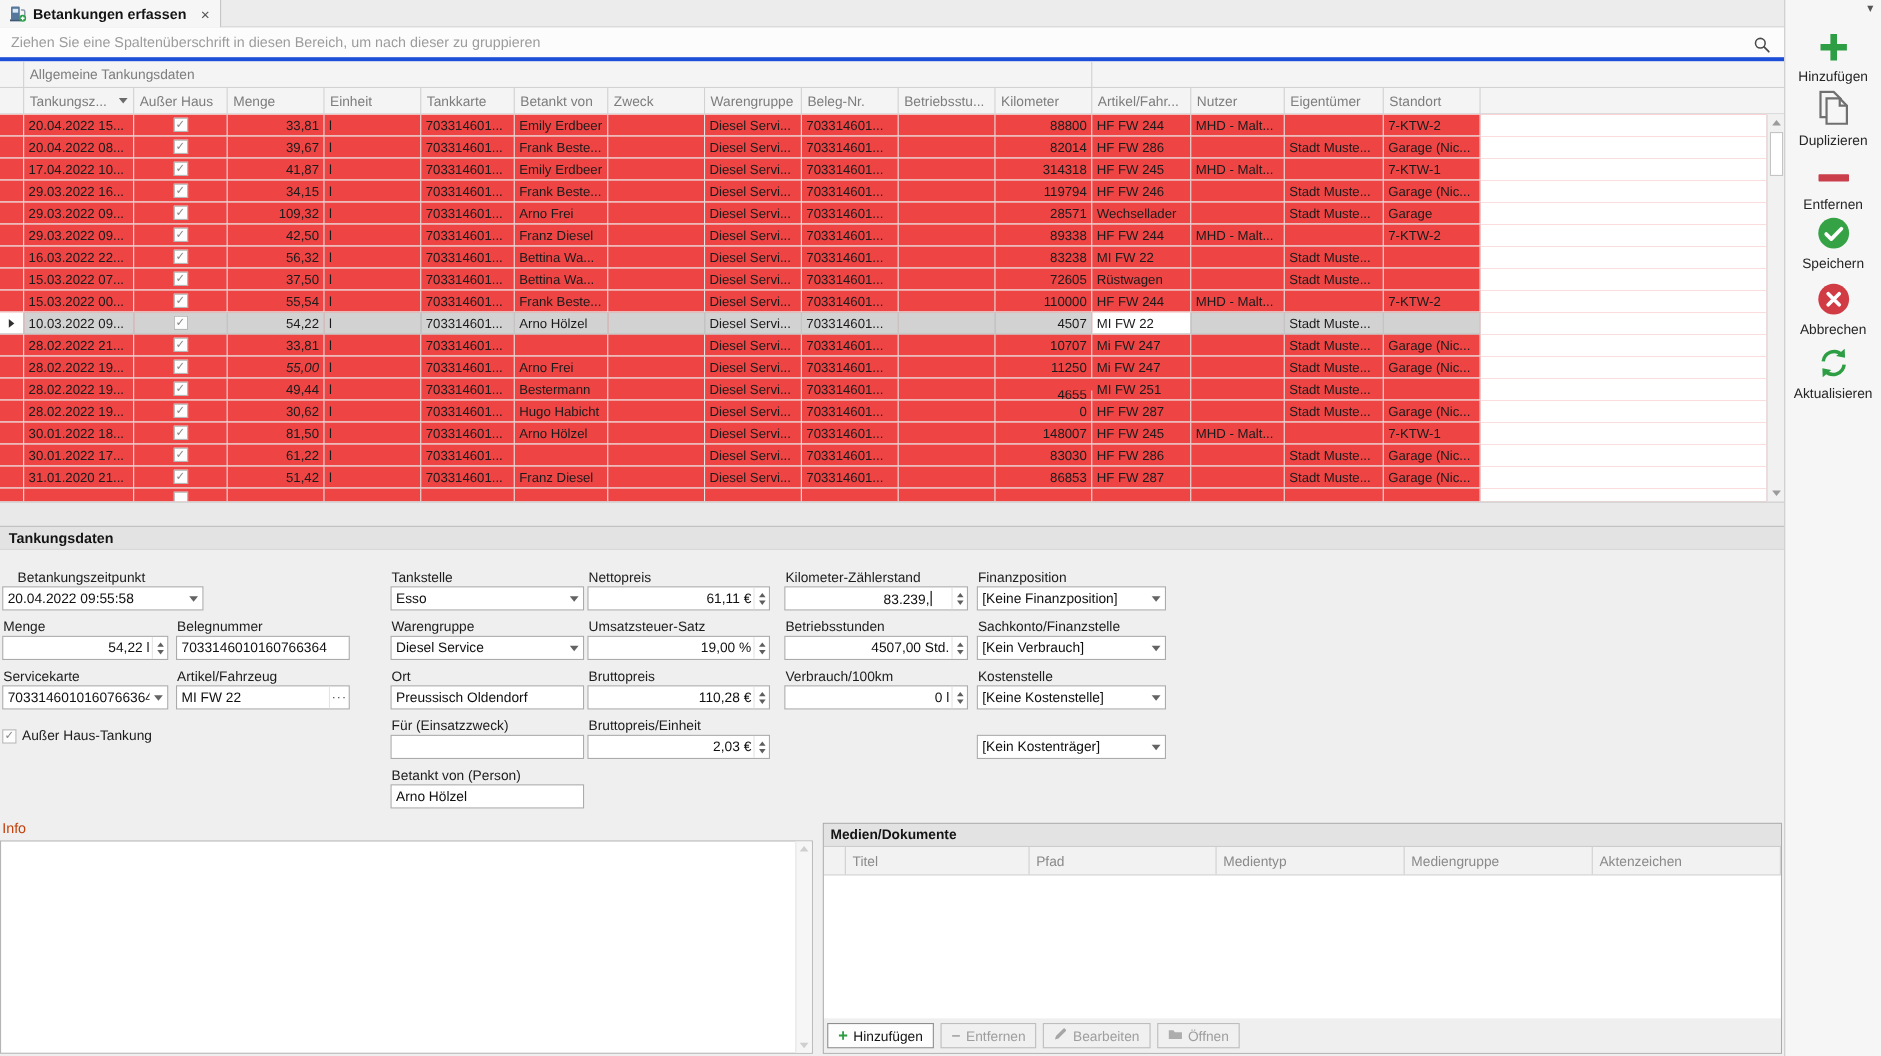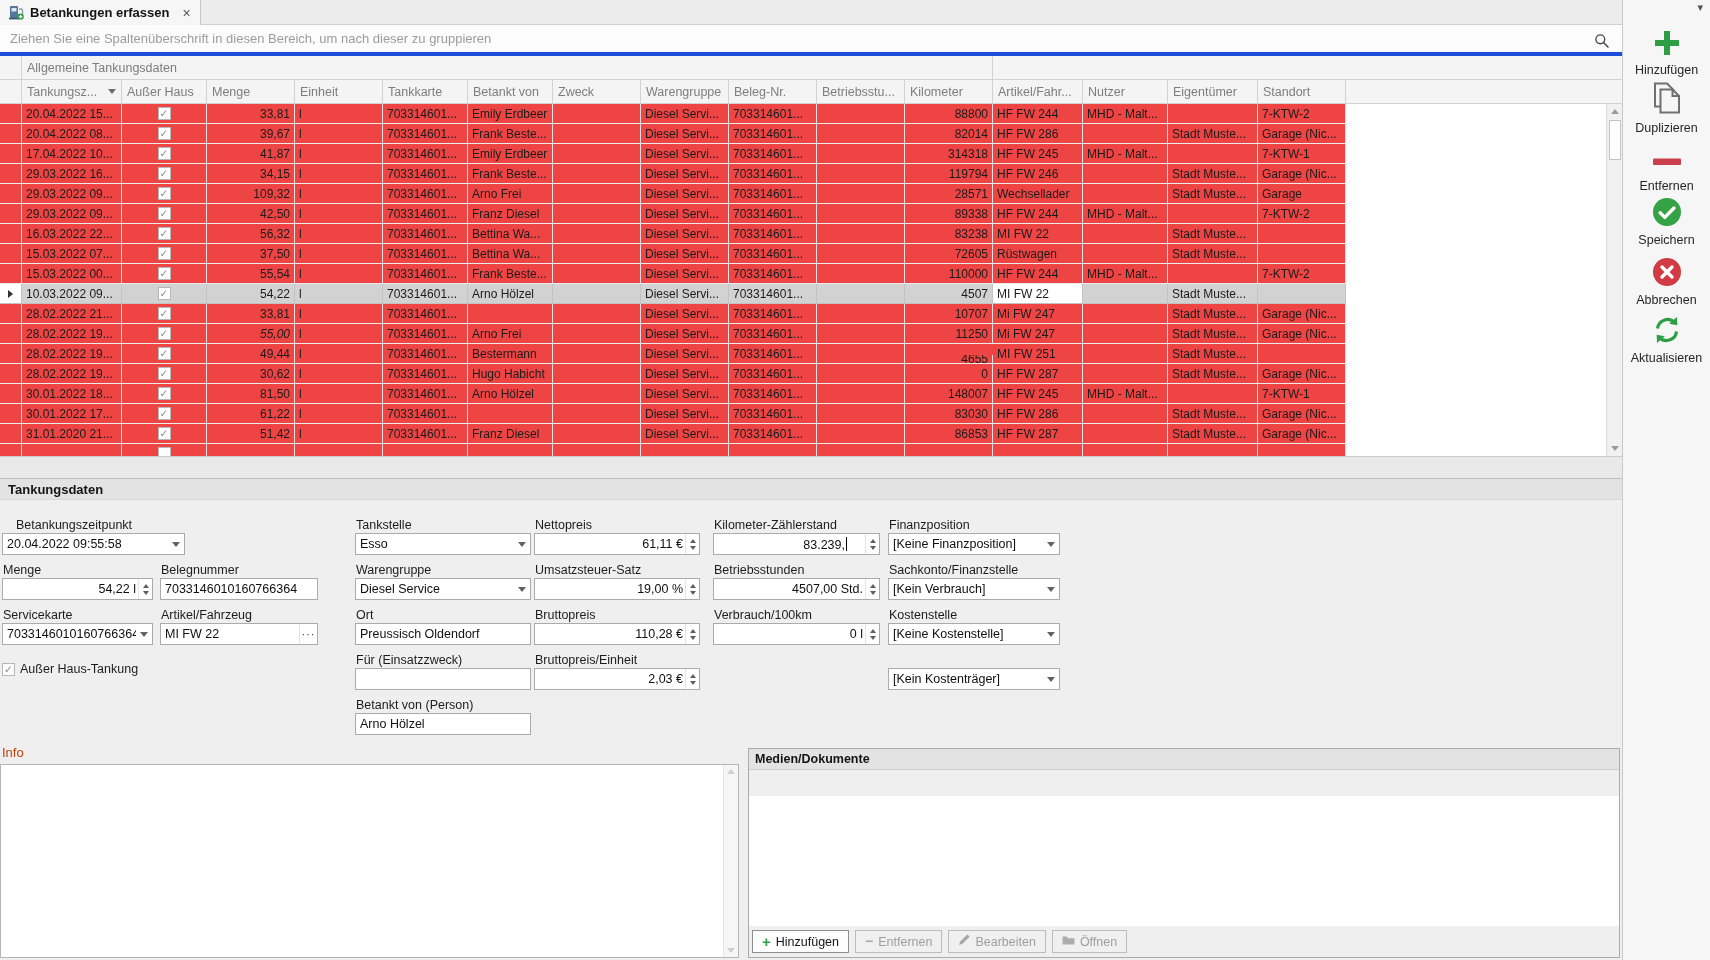--- a/index.html
+++ b/index.html
@@ -725,20 +725,28 @@
   <div class="info-label">Info</div>
   <div class="info-panel">
     <div class="ivscroll">
       <div class="t-up"></div>
       <div class="t-dn"></div>
     </div>
   </div>
 
   <div class="media">
     <div class="media-title">Medien/Dokumente</div>
+    <div class="media-head" id="media-head">
+        <div class="mh ind"></div>
+        <div class="mh" style="width: 167px;">Titel</div>
+        <div class="mh" style="width: 170px;">Pfad</div>
+        <div class="mh" style="width: 171px;">Medientyp</div>
+        <div class="mh" style="width: 171px;">Mediengruppe</div>
+        <div class="mh" style="flex: 1 1 0%;">Aktenzeichen</div>
+      </div>
     <div class="media-body"></div>
     <div class="media-btns" id="media-btns">
         <div class="mbtn">
           <span><span class="mi plus">+</span></span>
           <span>Hinzufügen</span>
         </div>
         <div class="mbtn dis">
           <span><span class="mi minus">−</span></span>
           <span>Entfernen</span>
         </div>

